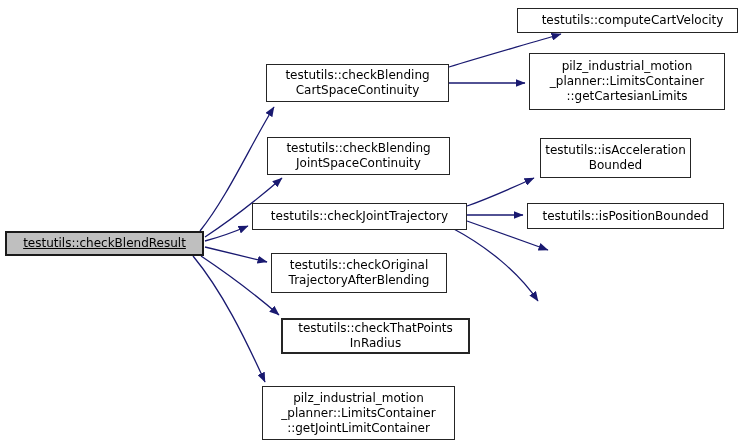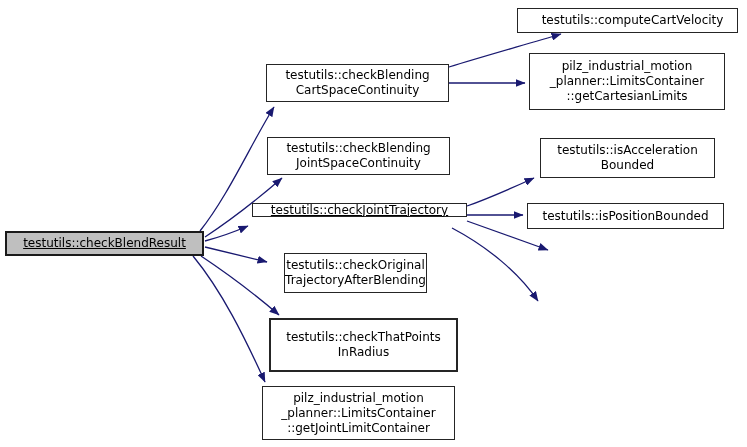--- a/index.html
+++ b/index.html
@@ -67,38 +67,38 @@
   </svg>
 
   <div class="node selected" style="left:5px; top:231px; width:199px; height:25px;">testutils::checkBlendResult</div>
 
   <div class="node" style="left:266px; top:64px; width:183px; height:38px;">testutils::checkBlending
 CartSpaceContinuity</div>
 
   <div class="node" style="left:267px; top:137px; width:183px; height:38px;">testutils::checkBlending
 JointSpaceContinuity</div>
 
-  <div class="node" style="left:252px; top:203px; width:215px; height:14px;text-decoration:underline;">testutils::checkJointTrajectory</div>
+  <div class="node" style="left:252px; top:203px; width:215px; height:27px;">testutils::checkJointTrajectory</div>
 
-  <div class="node" style="left:284px; top:253px; width:143px; height:40px;">testutils::checkOriginal
+  <div class="node" style="left:271px; top:253px; width:176px; height:40px;">testutils::checkOriginal
 TrajectoryAfterBlending</div>
 
-  <div class="node thick" style="left:269px; top:318px; width:189px; height:54px;">testutils::checkThatPoints
+  <div class="node thick" style="left:281px; top:318px; width:189px; height:36px;">testutils::checkThatPoints
 InRadius</div>
 
   <div class="node" style="left:262px; top:386px; width:193px; height:54px;">pilz_industrial_motion
 _planner::LimitsContainer
 ::getJointLimitContainer</div>
 
   <div class="node" style="left:517px; top:8px; width:221px; height:25px;padding-left:10px;">testutils::computeCartVelocity</div>
 
   <div class="node" style="left:529px; top:53px; width:196px; height:57px;">pilz_industrial_motion
 _planner::LimitsContainer
 ::getCartesianLimits</div>
 
-  <div class="node" style="left:540px; top:138px; width:175px; height:40px;">testutils::isAcceleration
+  <div class="node" style="left:540px; top:138px; width:151px; height:40px;">testutils::isAcceleration
 Bounded</div>
 
   <div class="node" style="left:527px; top:203px; width:197px; height:26px;">testutils::isPositionBounded</div>
 
 
 
 </div>
 
 </body></html>

